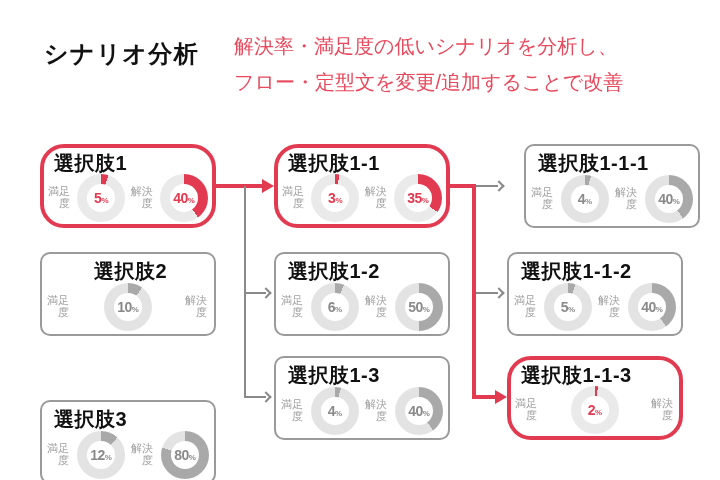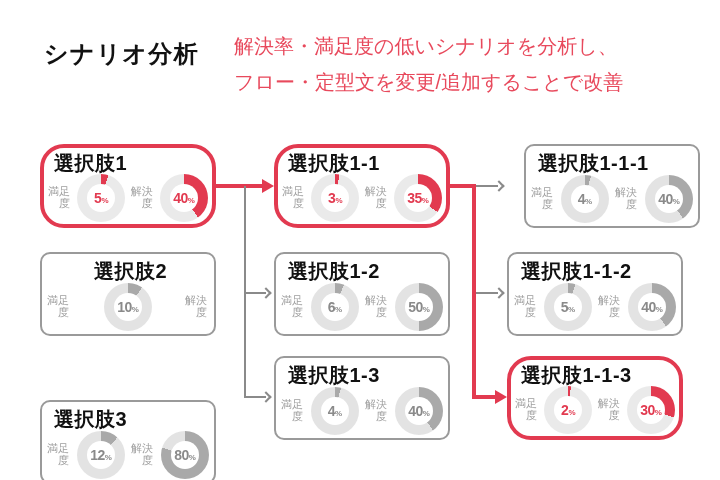--- a/index.html
+++ b/index.html
@@ -225,19 +225,16 @@
   </div>
 
   <div class="card hl p8">
     <div class="card-title">選択肢1-1-3</div>
     <div class="metrics">
       <div class="metric-label"><span>満足</span><br><span>度</span></div>
       <div class="donut" style="background: conic-gradient(rgb(226, 58, 80) 2%, rgb(234, 234, 234) 0deg);">
           <span class="val"><span>2</span><span class="unit">%</span></span>
         </div>
       <div class="metric-label"><span>解決</span><br><span>度</span></div>
-      <div class="donut" style="background: conic-gradient(rgb(226, 58, 80) 30%, rgb(234, 234, 234) 0deg);">
-          <span class="val"><span>30</span><span class="unit">%</span></span>
-        </div>
     </div>
   </div>
 
 </div>
 
 </body></html>

